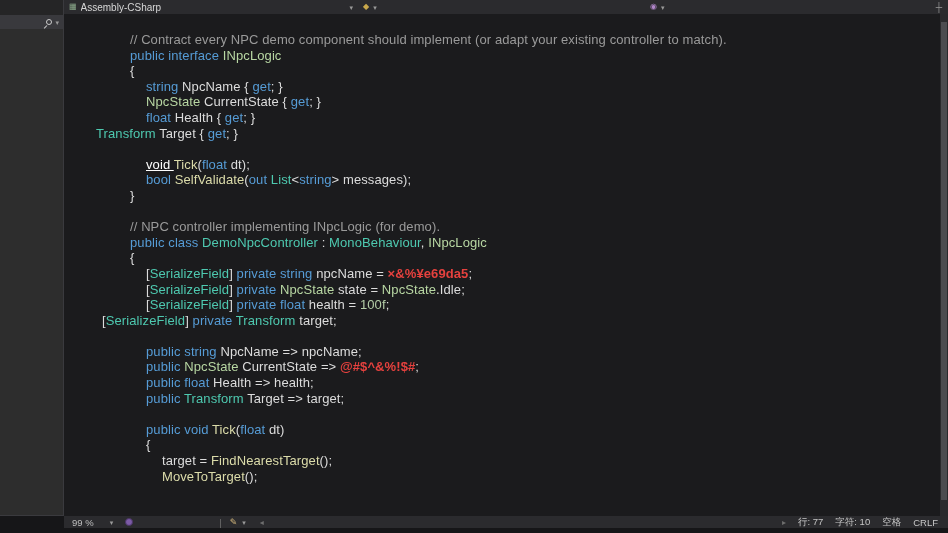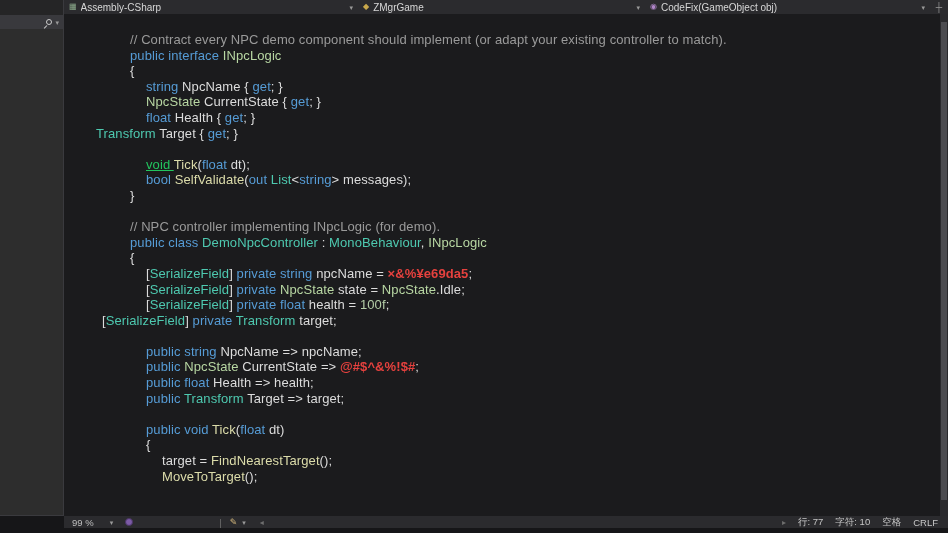--- a/index.html
+++ b/index.html
@@ -88,41 +88,39 @@
 </div>
 
 <div class="navbar">
   <div class="combo combo-1">
     <span class="nav-icon icon-project">▦</span>
     <span class="lbl">Assembly-CSharp</span>
     <span class="caret">▾</span>
   </div>
   <div class="combo combo-2">
     <span class="nav-icon icon-class">◆</span>
-    <span class="lbl">ZMgrGame</span>
     <span class="caret">▾</span>
   </div>
   <div class="combo combo-3">
     <span class="nav-icon icon-method">◉</span>
-    <span class="lbl">CodeFix(GameObject obj)</span>
     <span class="caret">▾</span>
   </div>
   <div class="grip">┼</div>
 </div>
 
 <div class="editor" id="code-area">
     <div class="code-line" style="padding-left: 66px;"><span style="color: rgb(154, 154, 154);">// Contract every NPC demo component should implement (or adapt your existing controller to match).</span></div>
     <div class="code-line" style="padding-left: 66px;"><span style="color: rgb(86, 156, 214);">public interface </span><span style="color: rgb(184, 215, 163);">INpcLogic</span></div>
     <div class="code-line" style="padding-left: 66px;"><span style="color: rgb(220, 220, 220);">{</span></div>
     <div class="code-line" style="padding-left: 82px;"><span style="color: rgb(86, 156, 214);">string</span><span style="color: rgb(220, 220, 220);"> NpcName { </span><span style="color: rgb(86, 156, 214);">get</span><span style="color: rgb(220, 220, 220);">; }</span></div>
     <div class="code-line" style="padding-left: 82px;"><span style="color: rgb(184, 215, 163);">NpcState</span><span style="color: rgb(220, 220, 220);"> CurrentState { </span><span style="color: rgb(86, 156, 214);">get</span><span style="color: rgb(220, 220, 220);">; }</span></div>
     <div class="code-line" style="padding-left: 82px;"><span style="color: rgb(86, 156, 214);">float</span><span style="color: rgb(220, 220, 220);"> Health { </span><span style="color: rgb(86, 156, 214);">get</span><span style="color: rgb(220, 220, 220);">; }</span></div>
     <div class="code-line" style="padding-left: 32px;"><span style="color: rgb(78, 201, 176);">Transform</span><span style="color: rgb(220, 220, 220);"> Target { </span><span style="color: rgb(86, 156, 214);">get</span><span style="color: rgb(220, 220, 220);">; }</span></div>
     <div class="code-line" style="padding-left: 82px;">&nbsp;</div>
-    <div class="code-line" style="padding-left: 82px;"><span style="color: #22c55e; text-decoration: underline;">void </span><span style="color: rgb(220, 220, 170);">Tick</span><span style="color: rgb(220, 220, 220);">(</span><span style="color: rgb(86, 156, 214);">float</span><span style="color: rgb(220, 220, 220);"> dt);</span></div>
+    <div class="code-line" style="padding-left: 82px;"><span style="color: #ffffff; text-decoration: underline;">void </span><span style="color: rgb(220, 220, 170);">Tick</span><span style="color: rgb(220, 220, 220);">(</span><span style="color: rgb(86, 156, 214);">float</span><span style="color: rgb(220, 220, 220);"> dt);</span></div>
     <div class="code-line" style="padding-left: 82px;"><span style="color: rgb(86, 156, 214);">bool </span><span style="color: rgb(220, 220, 170);">SelfValidate</span><span style="color: rgb(220, 220, 220);">(</span><span style="color: rgb(86, 156, 214);">out</span><span style="color: rgb(220, 220, 220);"> </span><span style="color: rgb(78, 201, 176);">List</span><span style="color: rgb(220, 220, 220);">&lt;</span><span style="color: rgb(86, 156, 214);">string</span><span style="color: rgb(220, 220, 220);">&gt; messages);</span></div>
     <div class="code-line" style="padding-left: 66px;"><span style="color: rgb(220, 220, 220);">}</span></div>
     <div class="code-line" style="padding-left: 66px;">&nbsp;</div>
     <div class="code-line" style="padding-left: 66px;"><span style="color: rgb(154, 154, 154);">// NPC controller implementing INpcLogic (for demo).</span></div>
     <div class="code-line" style="padding-left: 66px;"><span style="color: rgb(86, 156, 214);">public class </span><span style="color: rgb(78, 201, 176);">DemoNpcController</span><span style="color: rgb(220, 220, 220);"> : </span><span style="color: rgb(78, 201, 176);">MonoBehaviour</span><span style="color: rgb(220, 220, 220);">, </span><span style="color: rgb(184, 215, 163);">INpcLogic</span></div>
     <div class="code-line" style="padding-left: 66px;"><span style="color: rgb(220, 220, 220);">{</span></div>
     <div class="code-line" style="padding-left: 82px;"><span style="color: rgb(220, 220, 220);">[</span><span style="color: rgb(78, 201, 176);">SerializeField</span><span style="color: rgb(220, 220, 220);">] </span><span style="color: rgb(86, 156, 214);">private string </span><span style="color: rgb(220, 220, 220);">npcName = </span><span style="color: rgb(229, 65, 62); font-weight: bold;">×&amp;%¥e69da5</span><span style="color: rgb(220, 220, 220);">;</span></div>
     <div class="code-line" style="padding-left: 82px;"><span style="color: rgb(220, 220, 220);">[</span><span style="color: rgb(78, 201, 176);">SerializeField</span><span style="color: rgb(220, 220, 220);">] </span><span style="color: rgb(86, 156, 214);">private </span><span style="color: rgb(184, 215, 163);">NpcState</span><span style="color: rgb(220, 220, 220);"> state = </span><span style="color: rgb(184, 215, 163);">NpcState</span><span style="color: rgb(220, 220, 220);">.Idle;</span></div>
     <div class="code-line" style="padding-left: 82px;"><span style="color: rgb(220, 220, 220);">[</span><span style="color: rgb(78, 201, 176);">SerializeField</span><span style="color: rgb(220, 220, 220);">] </span><span style="color: rgb(86, 156, 214);">private float </span><span style="color: rgb(220, 220, 220);">health = </span><span style="color: rgb(181, 206, 168);">100f</span><span style="color: rgb(220, 220, 220);">;</span></div>
     <div class="code-line" style="padding-left: 38px;"><span style="color: rgb(220, 220, 220);">[</span><span style="color: rgb(78, 201, 176);">SerializeField</span><span style="color: rgb(220, 220, 220);">] </span><span style="color: rgb(86, 156, 214);">private </span><span style="color: rgb(78, 201, 176);">Transform</span><span style="color: rgb(220, 220, 220);"> target;</span></div>

